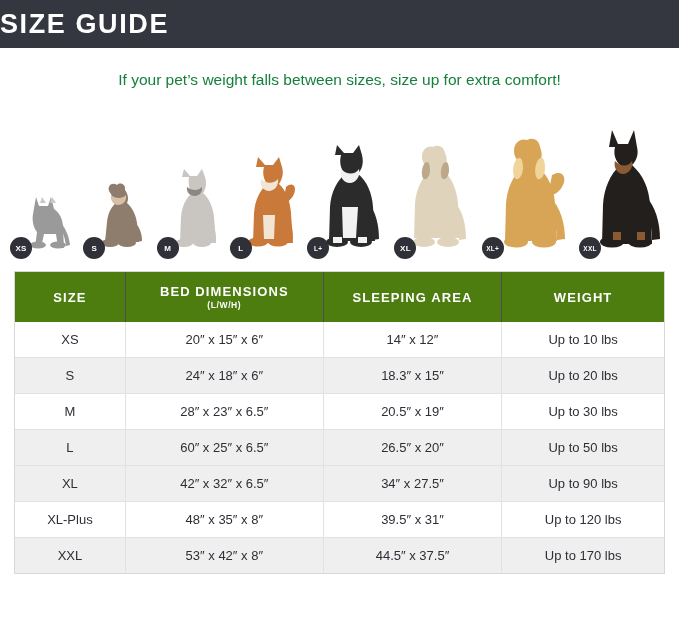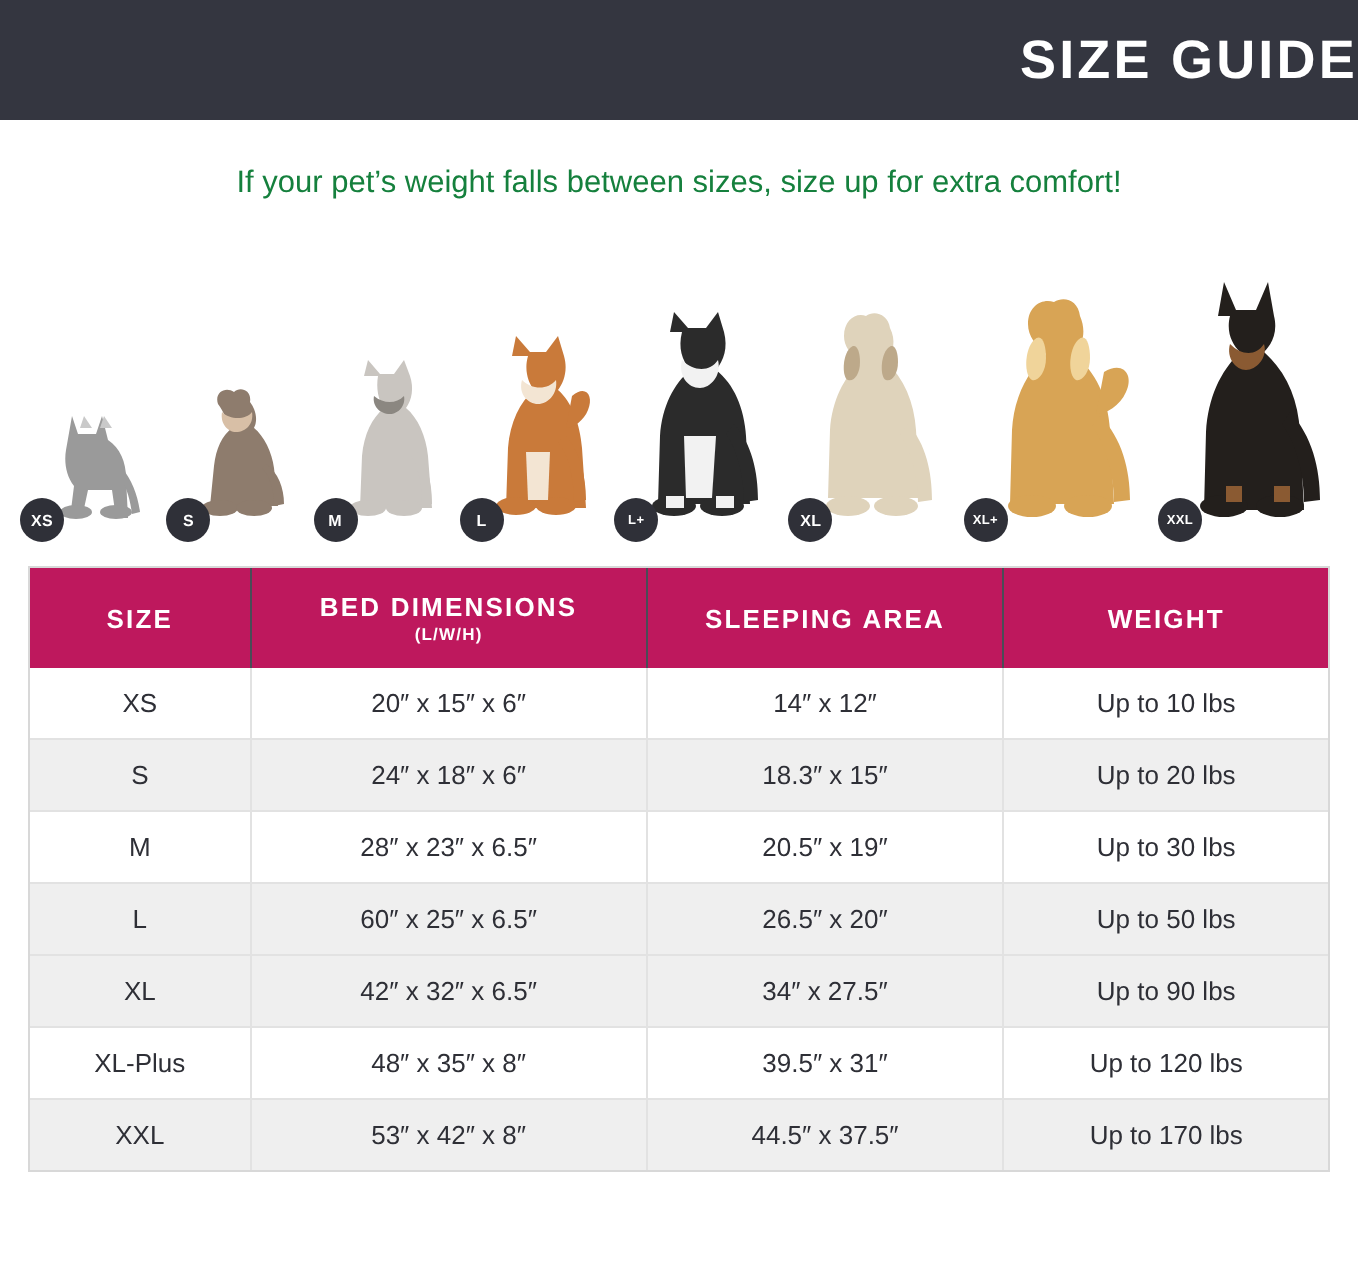--- a/index.html
+++ b/index.html
@@ -15,24 +15,24 @@
   .page {
     width: 679px;
     height: 641px;
     position: relative;
     background: #ffffff;
   }
 
   
   .header {
     background: #343640;
-    height: 60px;
+    height: 48px;
     display: flex;
     align-items: center;
-    justify-content: flex-end;
+    justify-content: flex-start;
   }
   .header-title {
     color: #ffffff;
     font-size: 27px;
     font-weight: bold;
     letter-spacing: 1.6px;
     font-family: "Liberation Sans", sans-serif;
   }
 
   
@@ -89,21 +89,21 @@
   .table-wrap {
     margin: 18px 14px 0 14px;
     border: 1px solid #d8d8d8;
   }
   table.size-table {
     border-collapse: collapse;
     width: 100%;
     table-layout: fixed;
   }
   table.size-table thead th {
-    background: #be185d;
+    background: #4d7c0f;
     color: #ffffff;
     font-size: 13px;
     font-weight: bold;
     letter-spacing: 1.1px;
     padding: 12px 4px;
     text-align: center;
     border-right: 1px solid #4a4c56;
     vertical-align: middle;
   }
   table.size-table thead th:last-child { border-right: none; }

